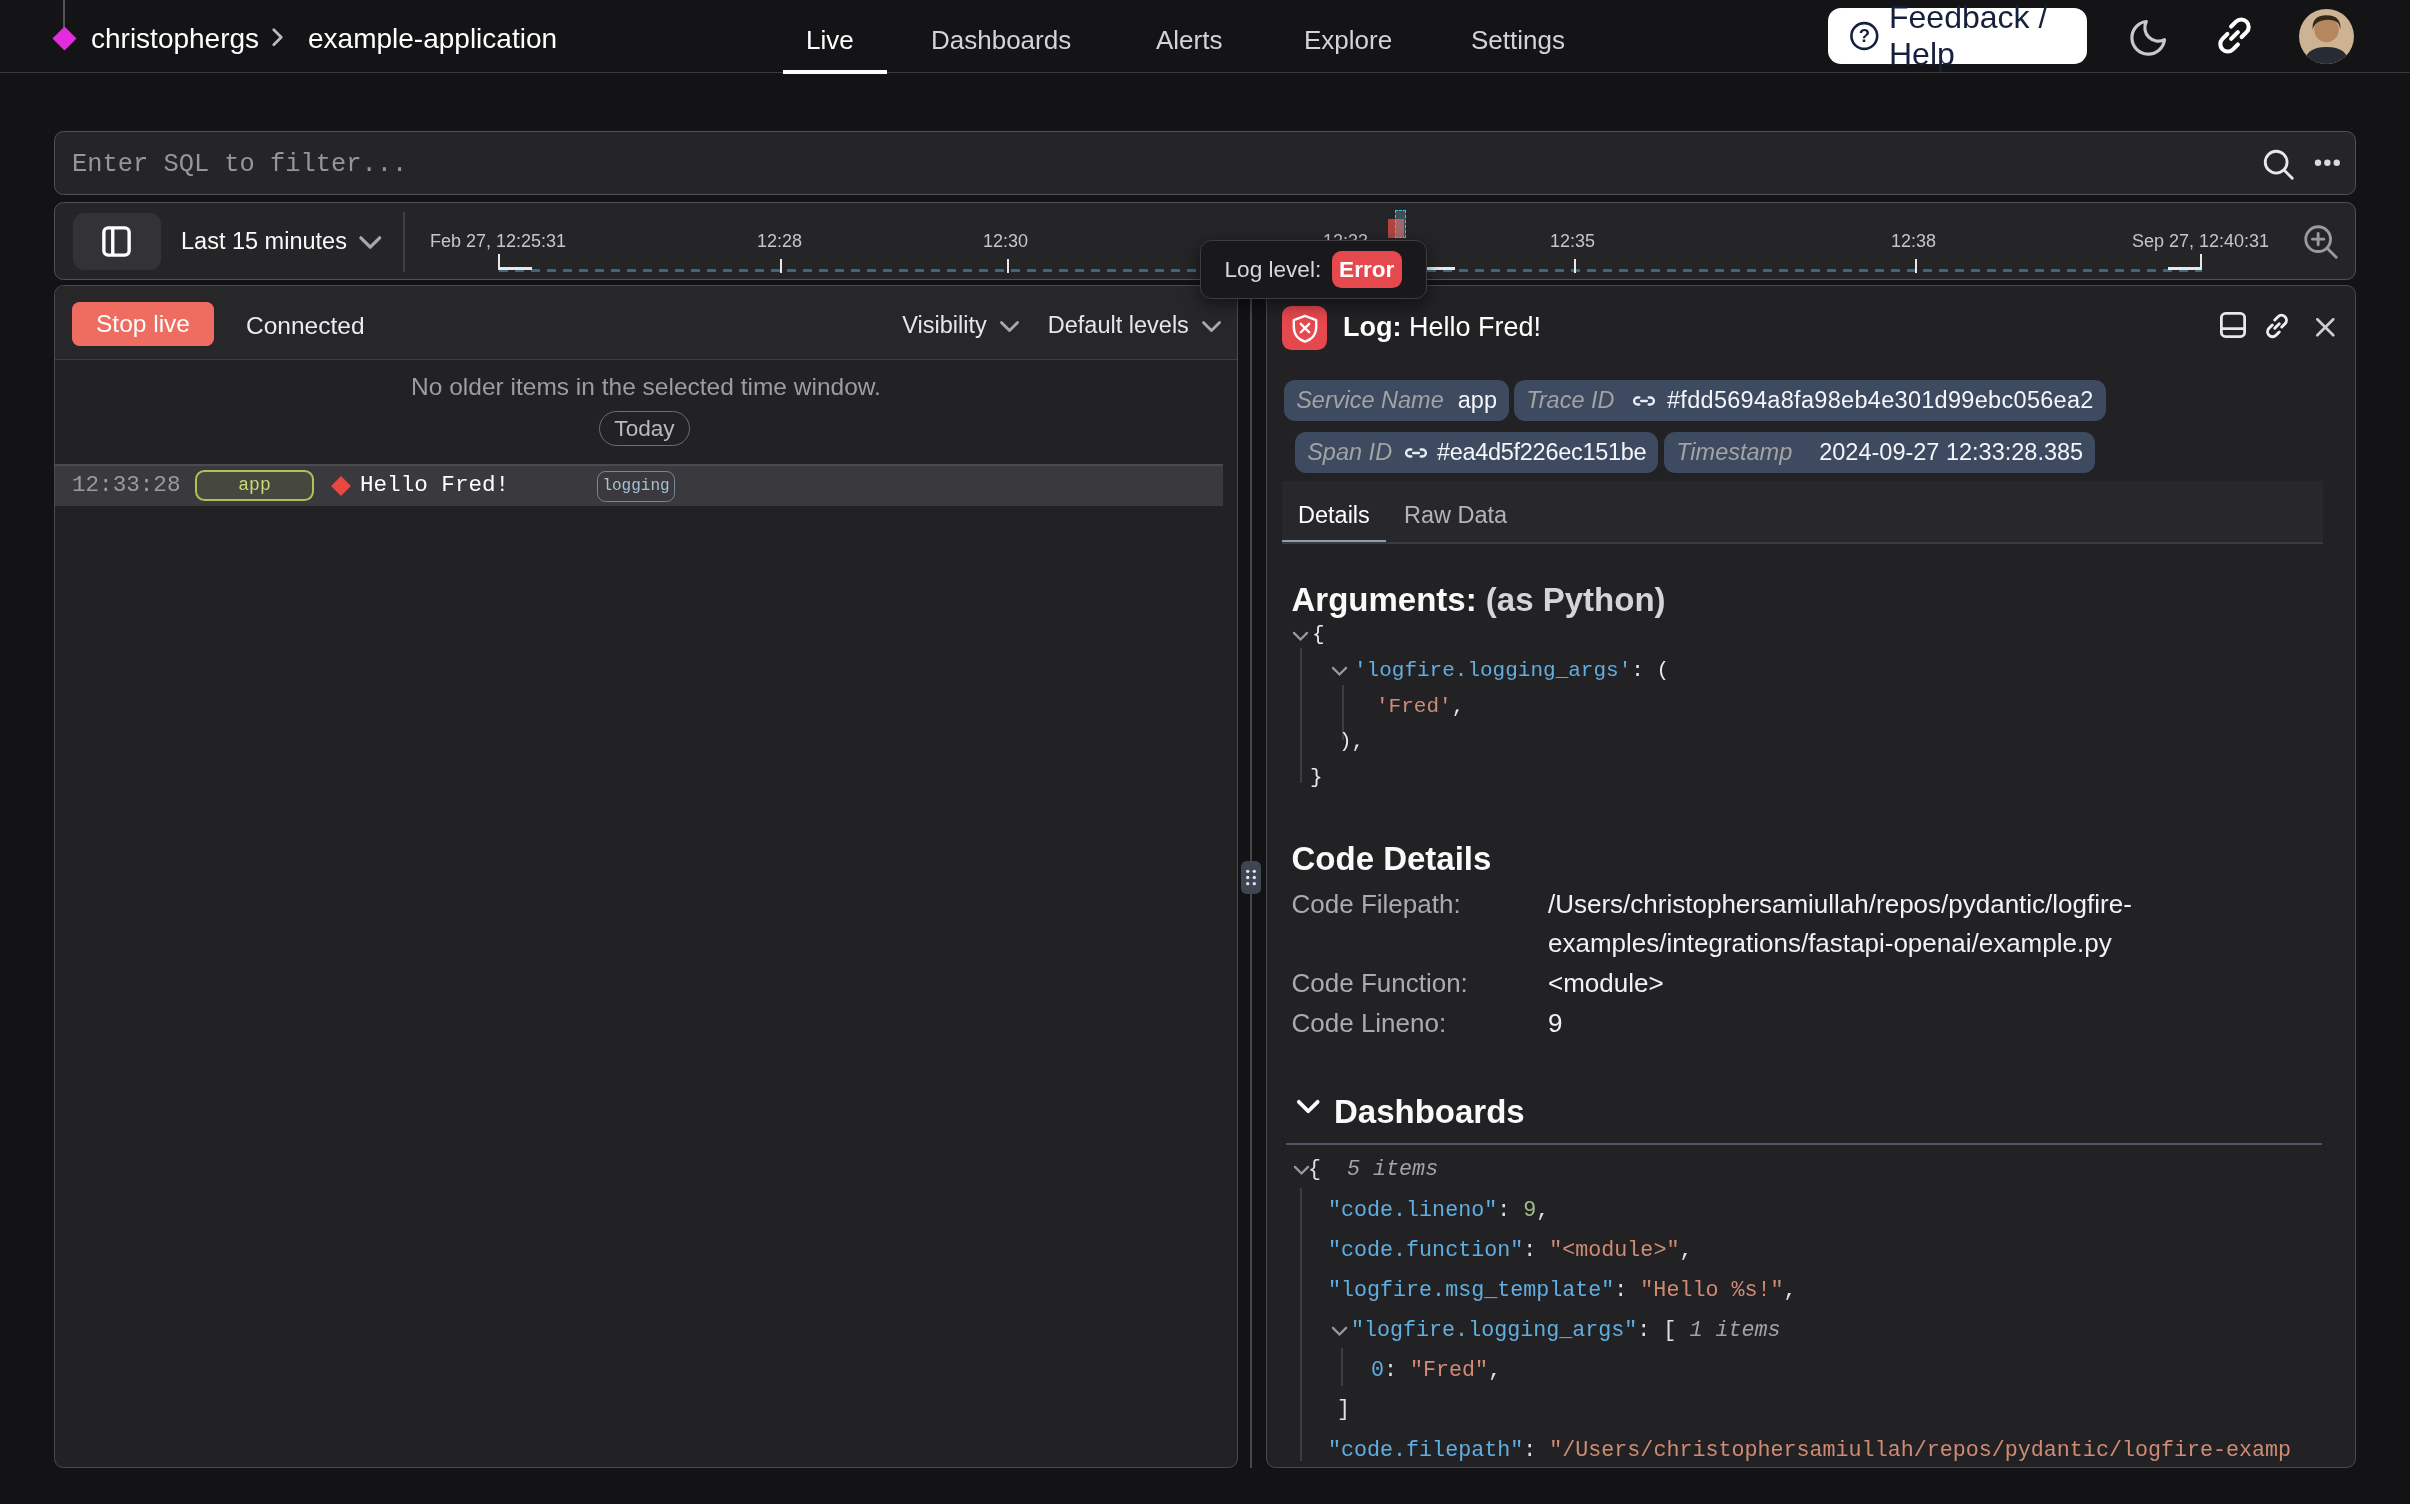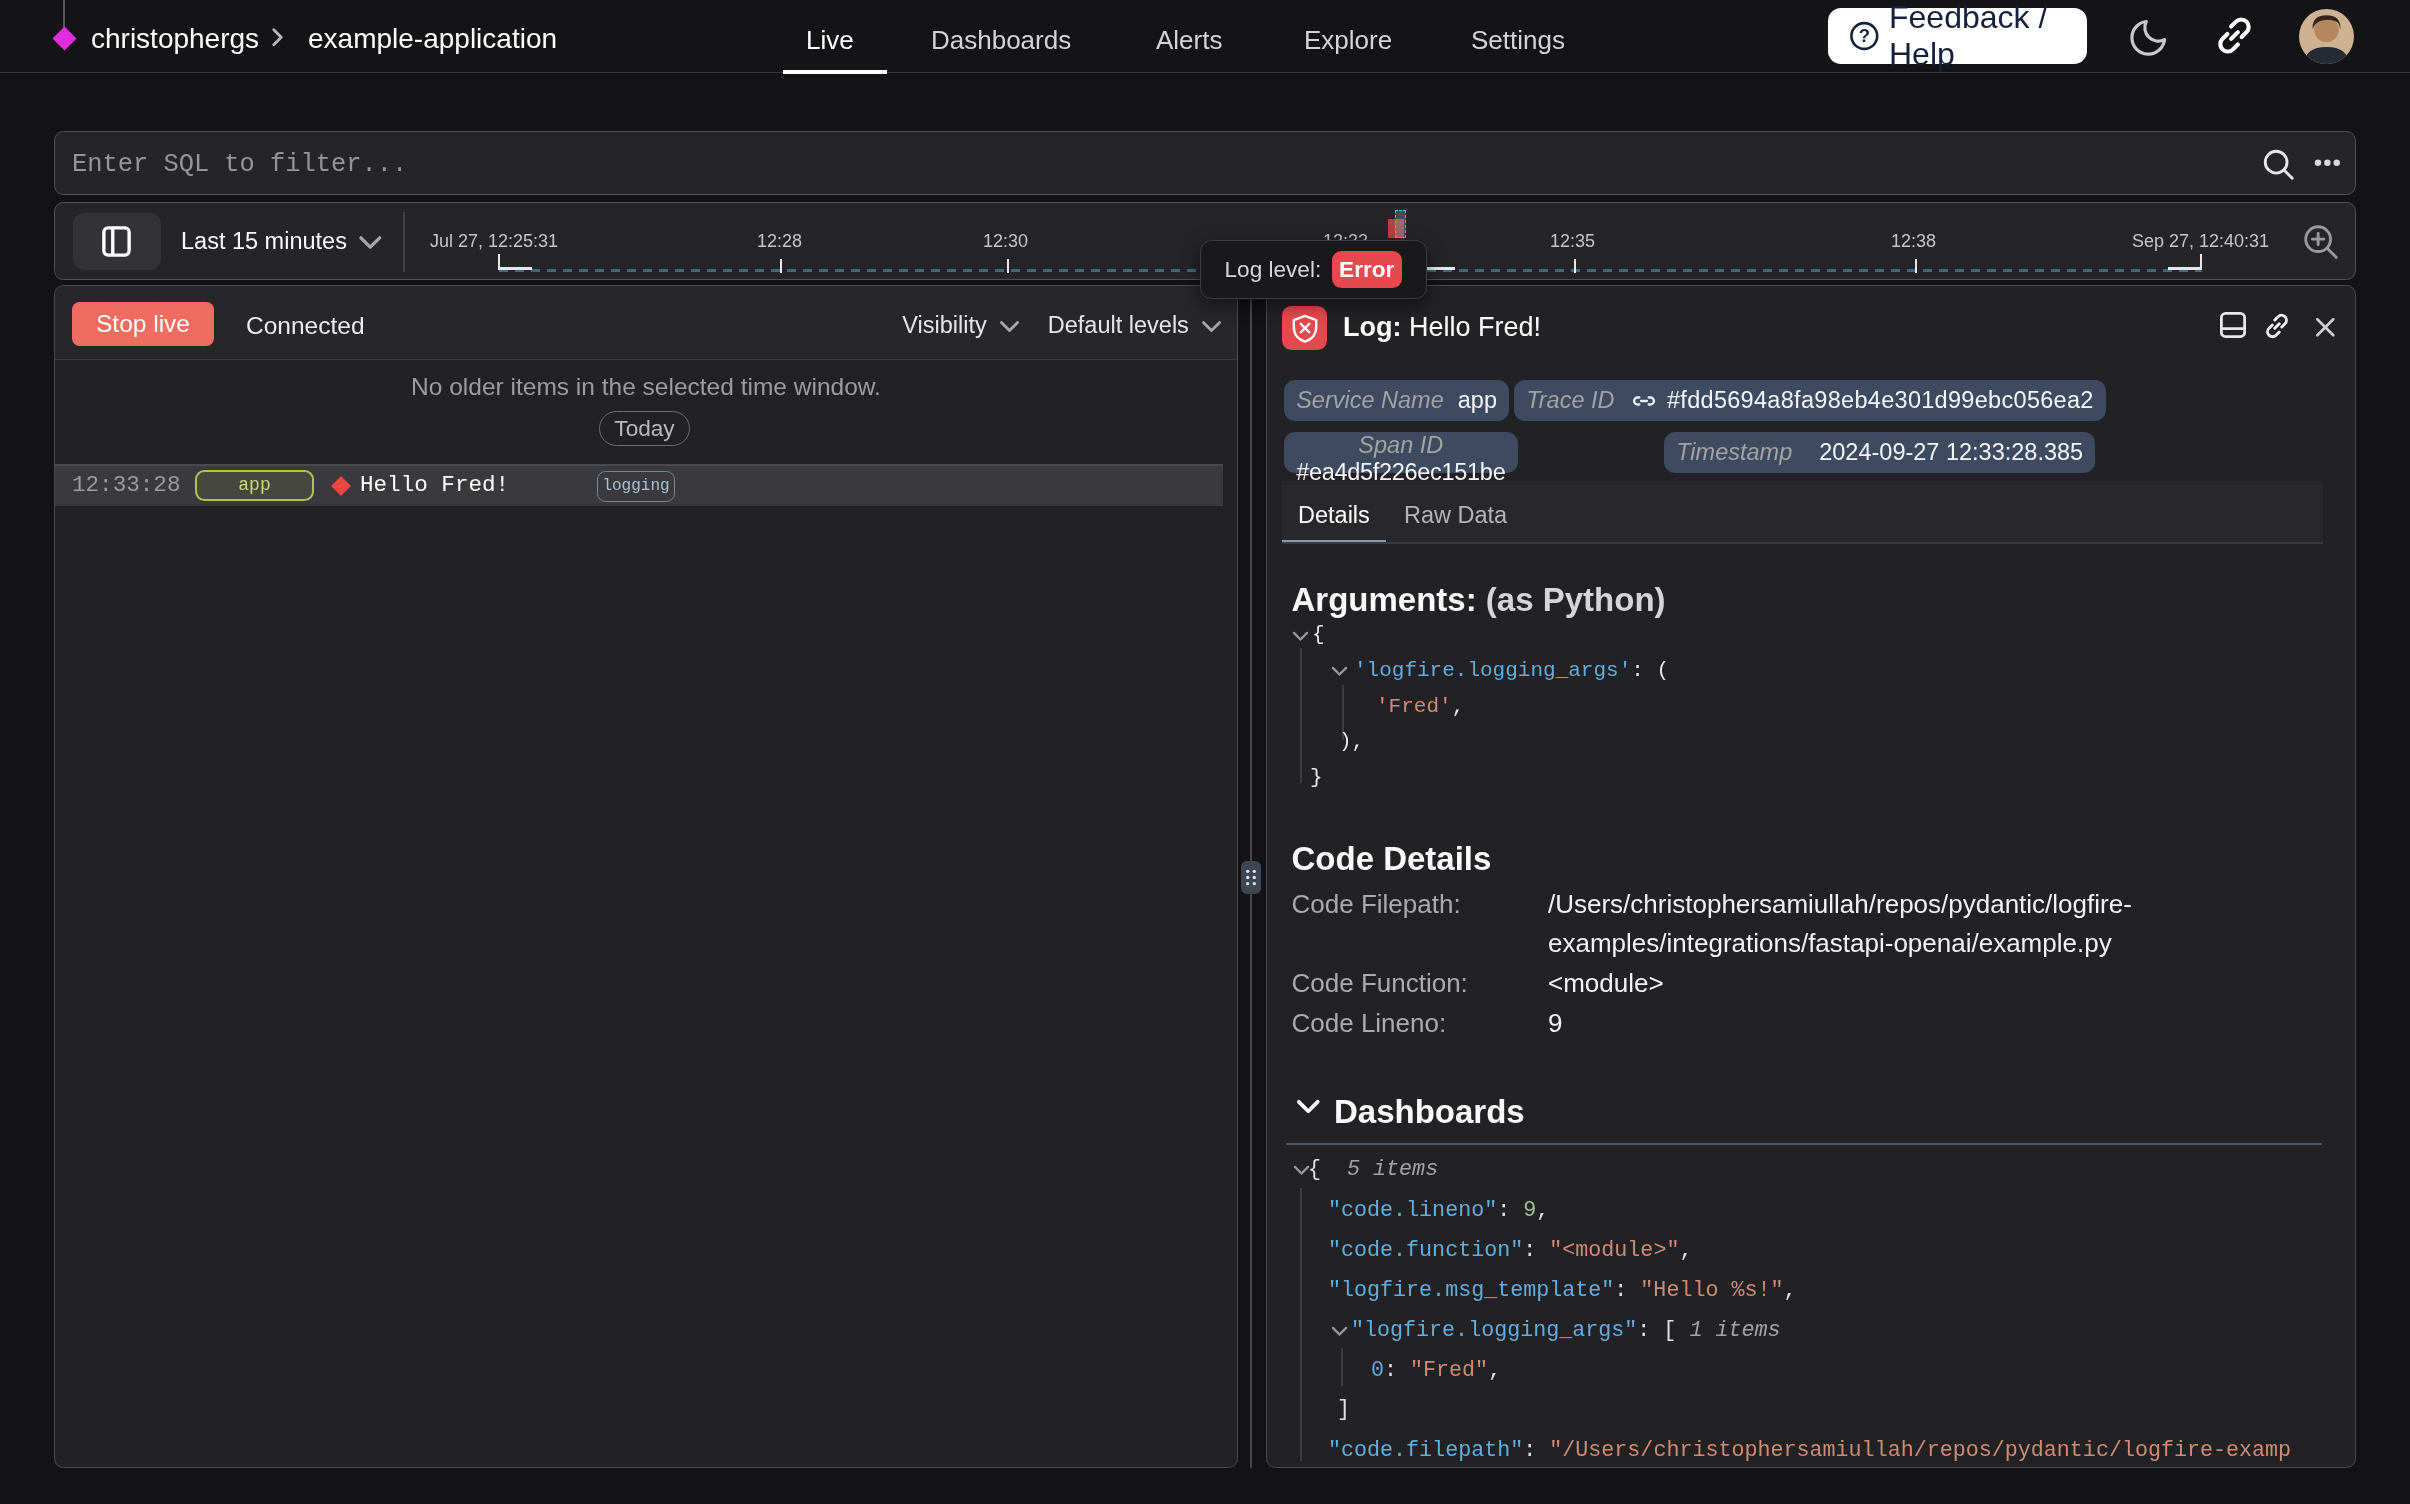--- a/index.html
+++ b/index.html
@@ -164,21 +164,21 @@
       <svg class="abs" style="left:29px; top:13px;" width="29" height="31" viewBox="0 0 31 33">
         <rect x="2" y="2" width="27" height="29" rx="4.5" fill="none" stroke="#fff" stroke-width="3.6"></rect>
         <line x1="11.5" y1="2" x2="11.5" y2="31" stroke="#fff" stroke-width="3.6"></line>
       </svg>
     </div>
     <div class="trange">Last 15 minutes</div>
     <svg class="abs" style="left:303px; top:32px;" width="24.5" height="15" viewBox="0 0 26 16">
       <path d="M3 3 L13 13 L23 3" fill="none" stroke="#a8a8ac" stroke-width="3.5" stroke-linecap="round" stroke-linejoin="round"></path>
     </svg>
     <div class="tsep"></div>
-    <div class="tlabel" style="left:375px;">Jul 27, 12:25:31</div>
+    <div class="tlabel" style="left:375px;">Feb 27, 12:25:31</div>
     <div class="tlabel" style="left:702px;">12:28</div>
     <div class="tlabel" style="left:928px;">12:30</div>
     <div class="tlabel" style="left:1268px;">12:33</div>
     <div class="tlabel" style="left:1495px;">12:35</div>
     <div class="tlabel" style="left:1836px;">12:38</div>
     <div class="tlabel" style="left:2077px;">Sep 27, 12:40:31</div>
     <div class="dashline" style="left:444px; width:1703px;"></div>
     <div class="tick" style="left:443px; height:15px; top:51px;"></div>
     <div class="tick" style="left:725px;"></div>
     <div class="tick" style="left:952px;"></div>
@@ -252,21 +252,21 @@
         <span class="blabel">Service Name</span>
         <span style="margin-left:14px;">app</span>
       </div>
     <div class="badge" style="left:247px; top:94px;">
         <span class="blabel">Trace ID</span>
       <svg width="28" height="28" viewBox="0 0 24 24" style="margin:0 9.4px 0 15px;">
           <path d="M9.5 12 H14.5 M8 15 H6.5 a3 3 0 0 1 0 -6 H8 M16 9 h1.5 a3 3 0 0 1 0 6 H16" fill="none" stroke="#e8ecf4" stroke-width="2" stroke-linecap="round"></path>
         </svg>
       <span class="hash">#fdd5694a8fa98eb4e301d99ebc056ea2</span>
       </div>
-    <div class="badge" style="left:17px; top:146px;flex-direction:column;">
+    <div class="badge" style="left:28px; top:146px;">
         <span class="blabel">Span ID</span>
       <svg width="28" height="28" viewBox="0 0 24 24" style="margin:0 7.5px 0 9.4px;">
           <path d="M9.5 12 H14.5 M8 15 H6.5 a3 3 0 0 1 0 -6 H8 M16 9 h1.5 a3 3 0 0 1 0 6 H16" fill="none" stroke="#e8ecf4" stroke-width="2" stroke-linecap="round"></path>
         </svg>
       <span class="hash" style="letter-spacing:-0.3px;">#ea4d5f226ec151be</span>
       </div>
     <div class="badge" style="left:397px; top:146px;">
         <span class="blabel">Timestamp</span>
         <span style="margin-left:27px;">2024-09-27 12:33:28.385</span>
       </div>

